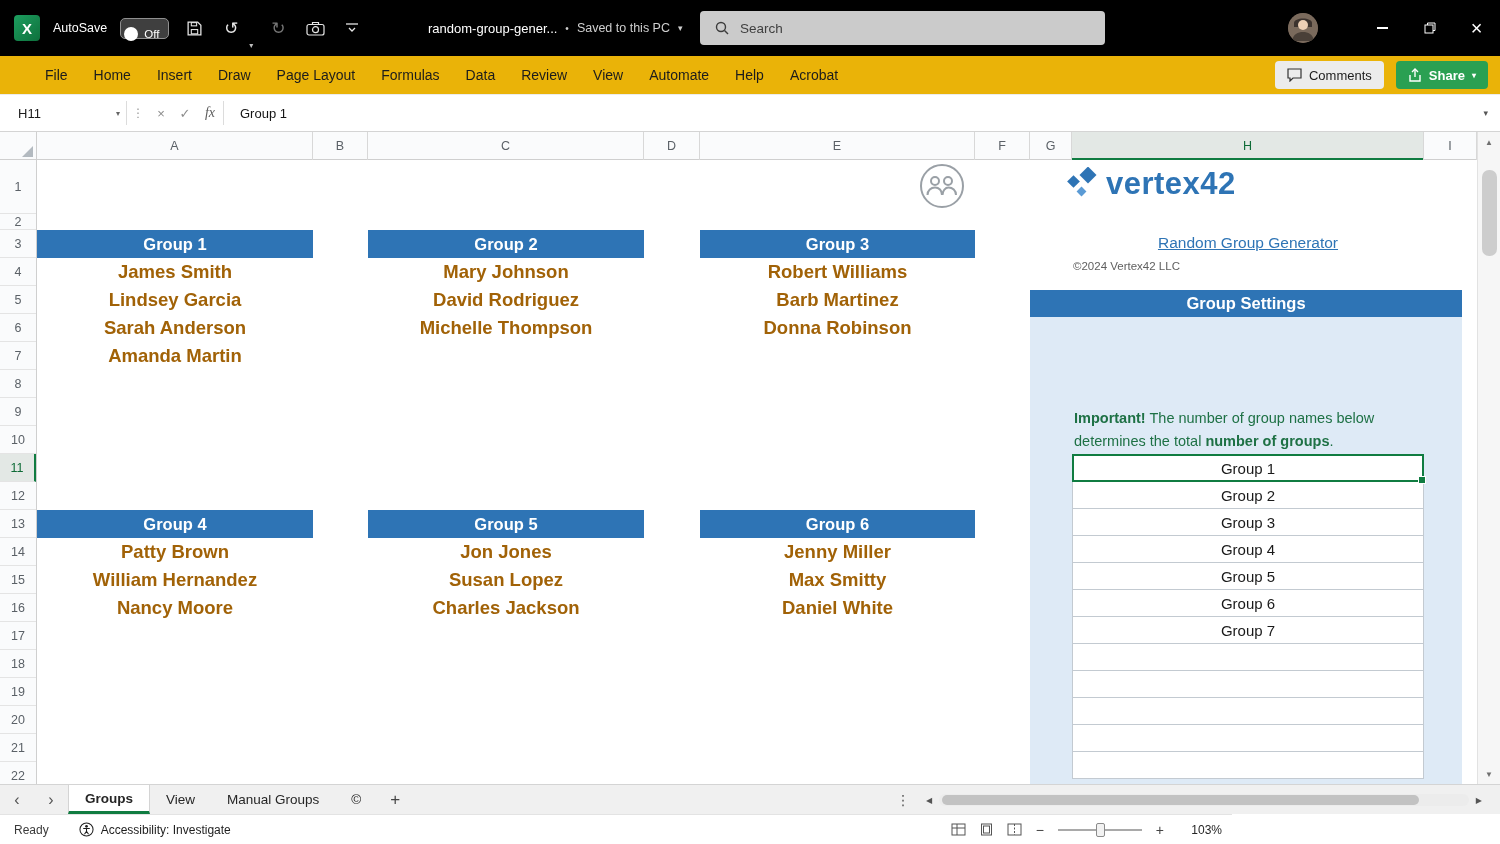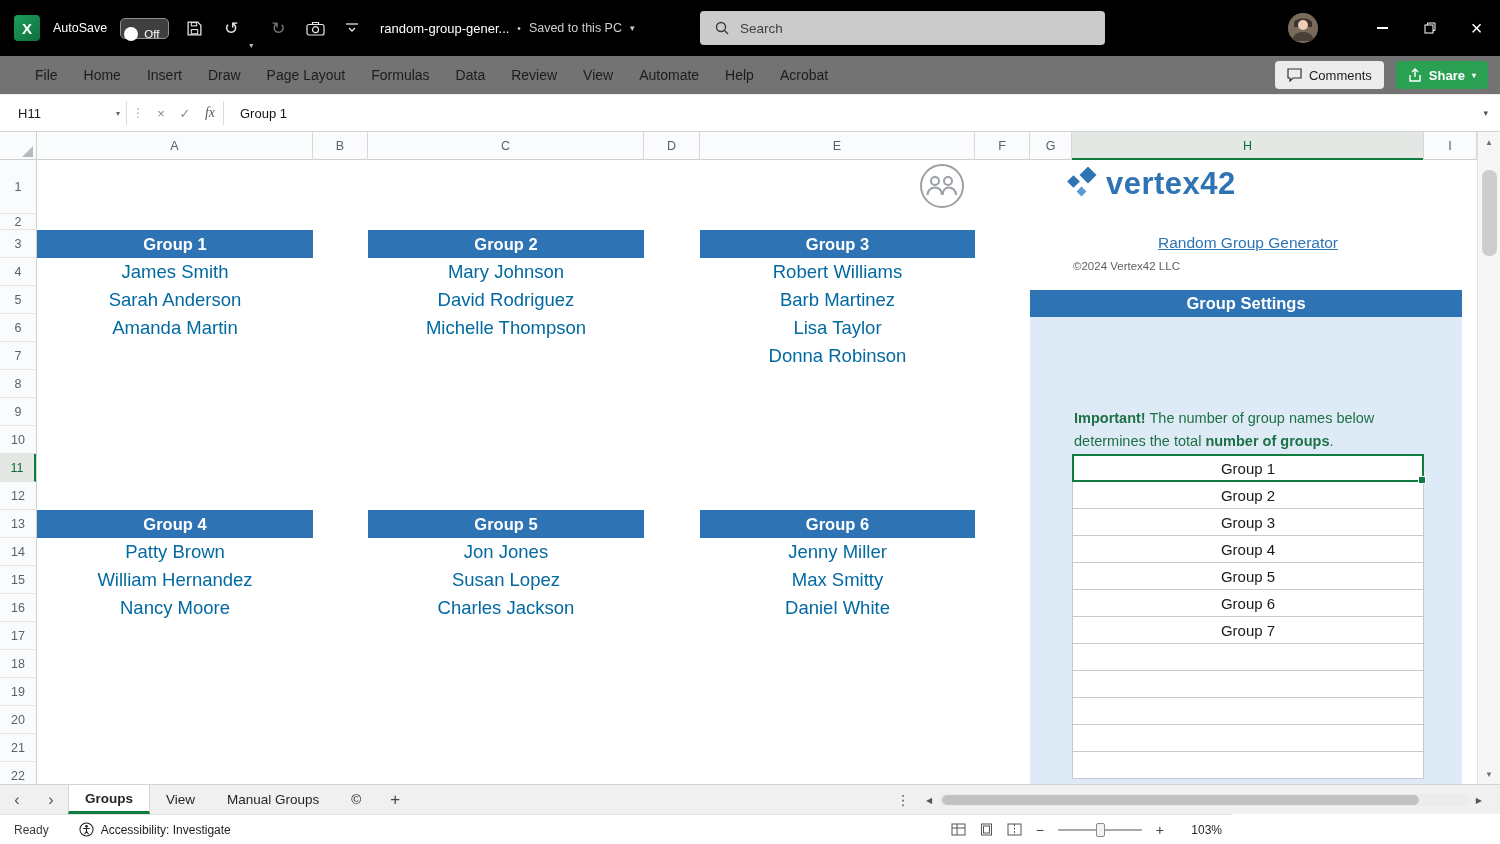--- a/index.html
+++ b/index.html
@@ -12,32 +12,32 @@
   .tb-left{position:absolute;left:14px;top:0;height:56px;display:flex;align-items:center;gap:13px;}
   .excel-logo{width:26px;height:26px;border-radius:4px;background:linear-gradient(135deg,#1d9e5f,#0e703c);display:flex;align-items:center;justify-content:center;font-weight:bold;font-size:15px;color:#fff;}
   .autosave-label{font-size:12.5px;}
   .autosave-toggle{display:flex;align-items:center;gap:6px;background:#3f3f3f;border:1px solid #8f8f8f;border-radius:5px;height:21px;padding:12px 9px 0 3px;}
   .autosave-toggle .knob{width:14px;height:14px;border-radius:50%;background:#fff;}
   .autosave-toggle .state{font-size:11.5px;color:#fff;}
   .tb-icon{display:flex;align-items:center;justify-content:center;width:24px;height:26px;font-size:17px;color:#e8e8e8;}
   .tb-icon.dim{color:#767676;}
   .mini-chev{font-size:8px;color:#bdbdbd;margin-left:-7px;align-self:flex-end;padding-bottom:6px;}
   .tb-file{position:absolute;left:380px;top:0;height:56px;display:flex;align-items:center;gap:8px;font-size:13px;}
-  .tb-file .fname{color:#fff;}
+  .tb-file .fname{color:#fff;margin-left:48px;}
   .tb-file .dot{color:#cfcfcf;font-size:10px;}
   .tb-file .saved{color:#cfcfcf;font-size:12.5px;}
   .tb-file .chev{font-size:9px;color:#cfcfcf;}
   .search-box{position:absolute;left:700px;top:11px;width:405px;height:34px;background:#cbcbcb;border-radius:4px;display:flex;align-items:center;gap:10px;padding-left:14px;color:#3f3f3f;font-size:13.5px;}
   .avatar{position:absolute;left:1288px;top:13px;width:30px;height:30px;border-radius:50%;overflow:hidden;background:#6d5c50;}
   .win-controls{position:absolute;right:0;top:0;height:56px;display:flex;}
   .win-btn{width:47px;height:56px;display:flex;align-items:center;justify-content:center;color:#fff;font-size:16px;}
   .min-bar{width:11px;height:1.5px;background:#fff;}
 
   
-  .ribbon{position:absolute;top:56px;left:0;width:1500px;height:38px;background:#737373;display:flex;align-items:stretch;padding-left:22px;}
+  .ribbon{position:absolute;top:56px;left:0;width:1500px;height:38px;background:#eab308;display:flex;align-items:stretch;padding-left:32px;}
   .rtab{padding:0 13px;display:flex;align-items:center;font-size:14px;color:#1c1c1c;}
   .ribbon-right{position:absolute;right:12px;top:61px;display:flex;gap:12px;}
   .comments-btn{height:28px;background:#ececec;border-radius:4px;display:flex;align-items:center;gap:7px;padding:0 12px;font-size:13px;color:#1c1c1c;}
   .share-btn{height:28px;background:#2AA052;border-radius:4px;display:flex;align-items:center;gap:7px;padding:0 12px;font-size:13px;color:#fff;font-weight:bold;}
   .share-btn .chev{font-size:8px;}
 
   
   .formula-bar{position:absolute;top:94px;left:0;width:1500px;height:38px;background:#fff;border-top:1px solid #ececec;border-bottom:1px solid #d4d4d4;display:flex;align-items:center;}
   .name-box{width:118px;height:26px;margin-left:8px;display:flex;align-items:center;justify-content:space-between;padding:0 6px 0 10px;font-size:13px;color:#1c1c1c;}
   .name-box .chev{font-size:8px;color:#666;}
@@ -64,21 +64,21 @@
   .people-img{position:absolute;left:918px;top:2px;}
   .v42-logo{position:absolute;left:1062px;top:6px;display:flex;align-items:center;gap:8px;}
   .v42-text{font-size:31px;font-weight:bold;color:#2E74B5;letter-spacing:0.5px;}
   .v42-link{position:absolute;left:1072px;top:74px;width:352px;text-align:center;font-size:15.5px;color:#2E74B5;text-decoration:underline;}
   .v42-copy{position:absolute;left:1073px;top:100px;font-size:11.5px;color:#5f5f5f;}
 
   .group-block{position:absolute;}
   .gcol-a{left:37px;width:276px;} .gcol-c{left:368px;width:276px;} .gcol-e{left:700px;width:275px;}
   .grow-top{top:70px;} .grow-bottom{top:350px;}
   .group-header{height:28px;background:#2E74B5;color:#fff;font-weight:bold;font-size:16.5px;display:flex;align-items:center;justify-content:center;}
-  .member{height:28px;display:flex;align-items:center;justify-content:center;font-size:18.5px;color:#0369a1;}
+  .member{height:28px;display:flex;align-items:center;justify-content:center;font-size:18.5px;color:#a16207;font-weight:bold;}
 
   .gs-panel-bg{position:absolute;left:1030px;top:130px;width:432px;height:494px;background:#DEEAF6;}
   .gs-header{position:absolute;left:1030px;top:130px;width:432px;height:27px;background:#2E74B5;color:#fff;font-weight:bold;font-size:16.5px;display:flex;align-items:center;justify-content:center;}
   .gs-instructions{position:absolute;left:1074px;top:162px;width:386px;font-size:14.5px;color:#2E74B5;line-height:25.5px;}
   .imp{position:absolute;left:1074px;top:247px;width:386px;font-size:14.5px;color:#1E7145;line-height:22.5px;}
   .gs-list{position:absolute;left:1072px;top:294px;width:352px;}
   .gs-cell{height:28px;background:#fff;border:1px solid #c3cad1;margin-top:-1px;display:flex;align-items:center;justify-content:center;font-size:15px;color:#1a1a1a;position:relative;}
   .gs-cell:first-child{margin-top:0;}
   .gs-cell.selected{border:2px solid #107C41;z-index:3;}
   .gs-cell.selected:after{content:"";position:absolute;right:-4px;bottom:-4px;width:6px;height:6px;background:#107C41;border:1px solid #fff;}
@@ -260,34 +260,34 @@
       </g>
     </svg>
     <span class="v42-text">vertex42</span>
   </div>
   <div class="v42-link">Random Group Generator</div>
   <div class="v42-copy">©2024 Vertex42 LLC</div>
 
   <div class="group-block gcol-a grow-top">
     <div class="group-header">Group 1</div>
     <div class="member">James Smith</div>
+    <div class="member">Lindsey Garcia</div>
     <div class="member">Sarah Anderson</div>
     <div class="member">Amanda Martin</div>
   </div>
   <div class="group-block gcol-c grow-top">
     <div class="group-header">Group 2</div>
     <div class="member">Mary Johnson</div>
     <div class="member">David Rodriguez</div>
     <div class="member">Michelle Thompson</div>
   </div>
   <div class="group-block gcol-e grow-top">
     <div class="group-header">Group 3</div>
     <div class="member">Robert Williams</div>
     <div class="member">Barb Martinez</div>
-    <div class="member">Lisa Taylor</div>
     <div class="member">Donna Robinson</div>
   </div>
   <div class="group-block gcol-a grow-bottom">
     <div class="group-header">Group 4</div>
     <div class="member">Patty Brown</div>
     <div class="member">William Hernandez</div>
     <div class="member">Nancy Moore</div>
   </div>
   <div class="group-block gcol-c grow-bottom">
     <div class="group-header">Group 5</div>

